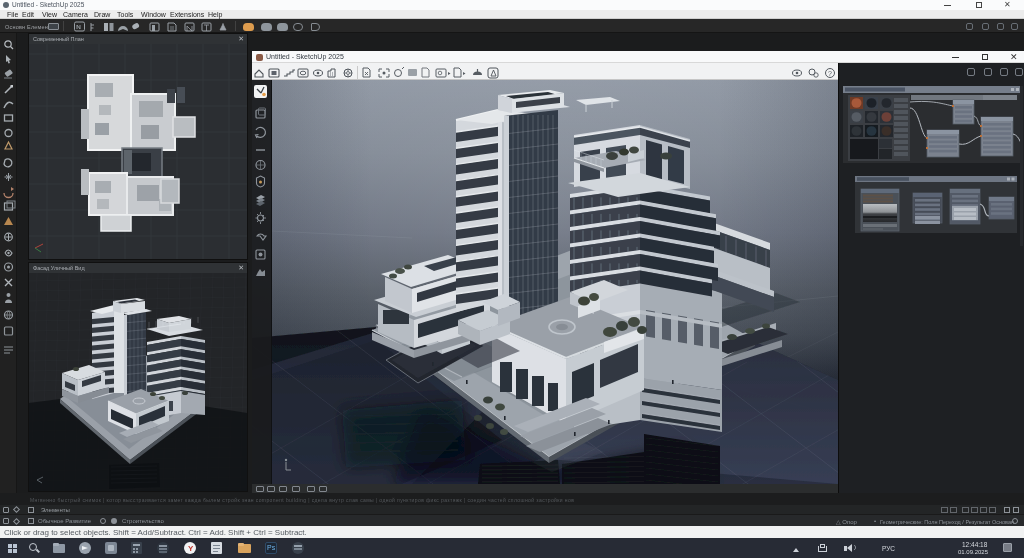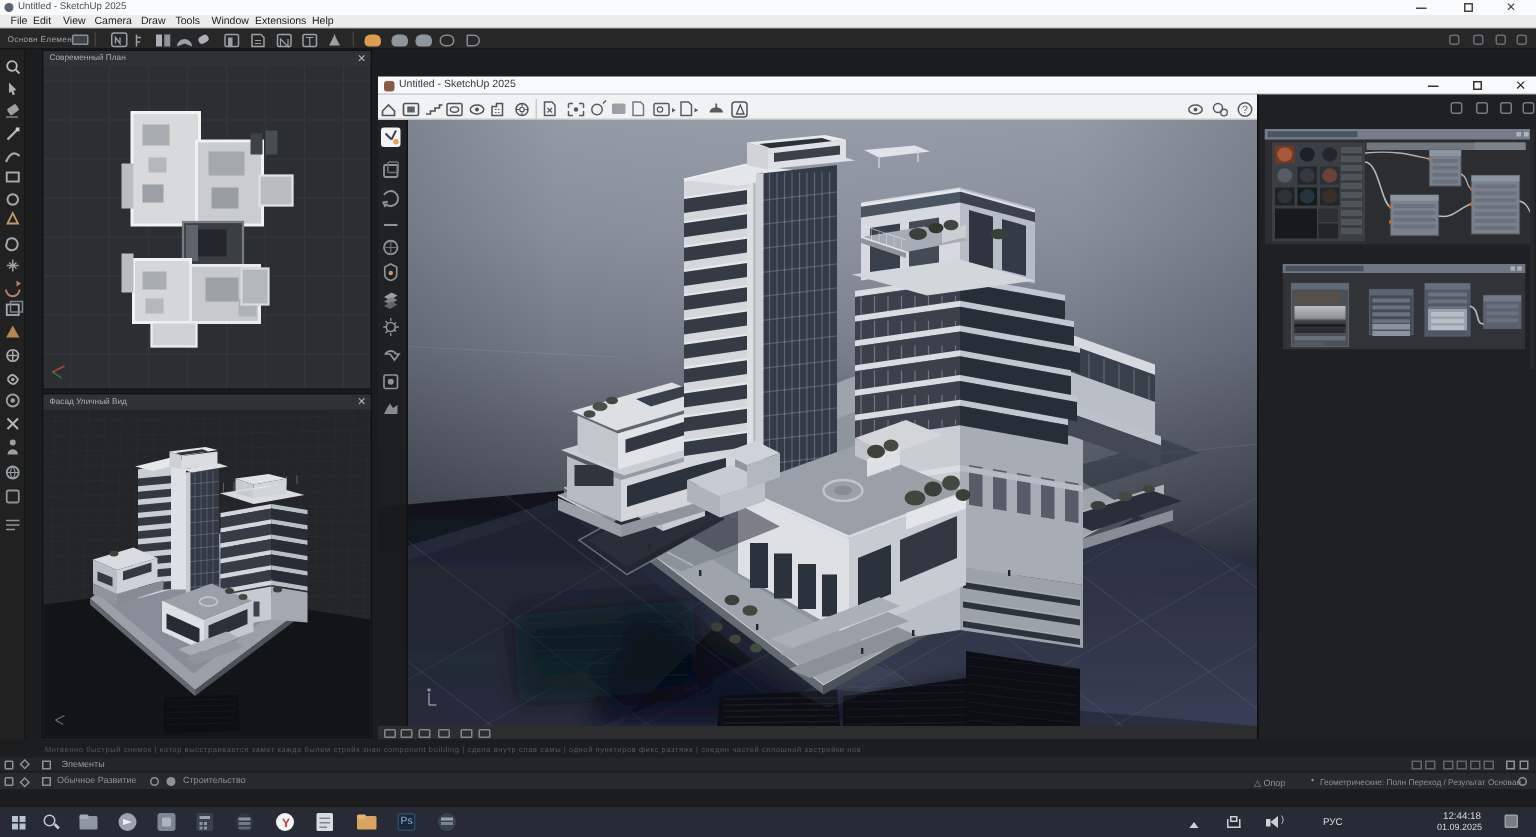--- a/index.html
+++ b/index.html
@@ -939,20 +939,23 @@
 <span style="left:28px;top:3px;width:6px;height:6px;border:1px solid #8d9298;"></span>
 <span class="t" style="left:38px;top:3px;font-size:6px;">Обычное Развитие</span>
 <span style="left:100px;top:3px;width:6px;height:6px;border:1px solid #8d9298;border-radius:50%;"></span>
 <span style="left:111px;top:3px;width:6px;height:6px;background:#8d9298;border-radius:50%;"></span>
 <span class="t" style="left:122px;top:3px;font-size:6px;">Строительство</span>
 <span class="t" style="left:836px;top:3px;font-size:6px;">△ Опор</span>
 <span class="t" style="left:874px;top:3px;font-size:6px;">•</span>
 <span class="t" style="left:880px;top:3.5px;font-size:5.5px;">Геометрические: Полн Переход / Результат Основан</span>
 <span style="left:1012px;top:3px;width:6px;height:6px;border:1px solid #8d9298;border-radius:50%;"></span>
 </div>
+<div id="statusbar">
+      <span class="t" style="left:4px;top:2px;">Click or drag to select objects. Shift = Add/Subtract. Ctrl = Add. Shift + Ctrl = Subtract.</span>
+    </div>
 <div id="taskbar">
 <span style="left:8px;top:6px;width:4px;height:4px;background:#b9c4d2;"></span>
 <span style="left:13px;top:6px;width:4px;height:4px;background:#b9c4d2;"></span>
 <span style="left:8px;top:11px;width:4px;height:4px;background:#b9c4d2;"></span>
 <span style="left:13px;top:11px;width:4px;height:4px;background:#b9c4d2;"></span>
 <span style="left:29px;top:5px;width:8px;height:8px;border:1.5px solid #c3c9d1;border-radius:50%;"></span>
 <span style="left:36px;top:12px;width:4px;height:1.5px;background:#c3c9d1;transform:rotate(45deg);"></span>
 <span style="left:53px;top:6px;width:12px;height:9px;background:#8e98a4;border-radius:1px;"></span>
 <span style="left:53px;top:5px;width:6px;height:3px;background:#a5aeb9;border-radius:1px;"></span>
 <span style="left:79px;top:4px;width:12px;height:12px;background:#9aa3ae;border-radius:50%;"></span>

